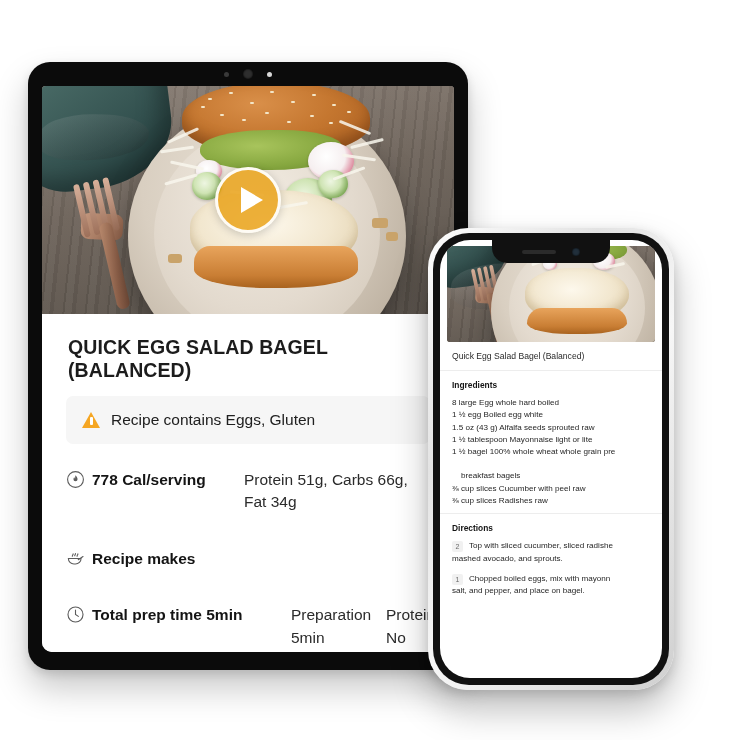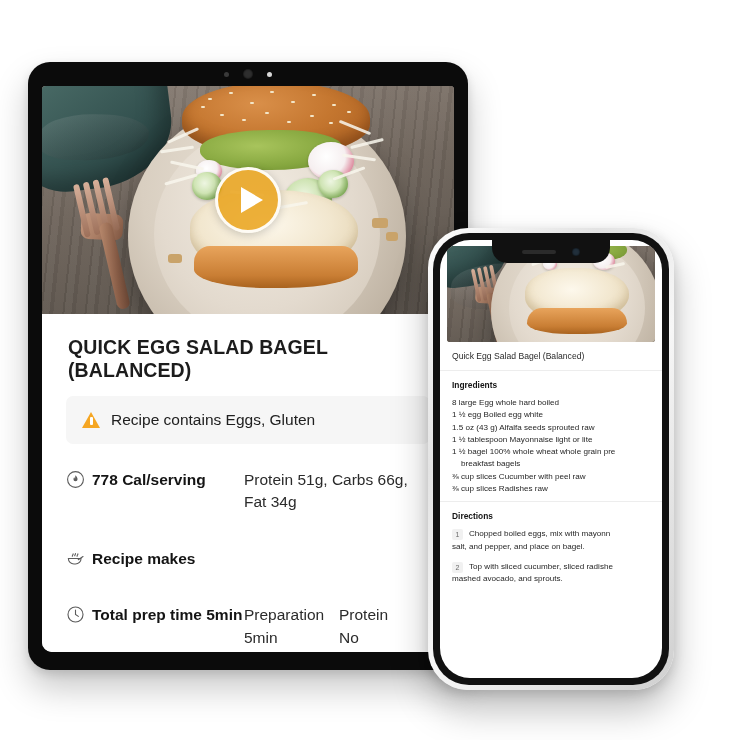--- a/index.html
+++ b/index.html
@@ -306,21 +306,21 @@
     font-size: 15.5px;
     color: #2b2b2b;
     line-height: 1.45;
   }
   .info-col {
     flex: 0 0 auto;
     font-size: 15.5px;
     color: #2b2b2b;
     line-height: 1.45;
   }
-  .info-col.w1 { width: 95px; }
+  .info-col.w1 { width: 95px; margin-left: 47px; }
   .row-wrap { position: relative; }
 
   
   #phone {
     position: absolute;
     left: 428px;
     top: 228px;
     width: 246px;
     height: 462px;
     border-radius: 40px;
@@ -407,20 +407,21 @@
   .phone-ing {
     font-size: 8.1px;
     color: #262626;
     line-height: 1.52;
     white-space: nowrap;
   }
   .phone-ing .cont {
     display: block;
     padding-left: 9px;
     white-space: nowrap;
+    margin-top: 12px;
   }
   .phone-dir {
     display: flex;
     gap: 6px;
     margin-bottom: 8px;
   }
   .phone-dir .num {
     flex: 0 0 auto;
     width: 11px; height: 11px;
     background: #f1f1f1;
@@ -638,33 +639,33 @@
           </div>
           <div class="phone-ing">
             <span>⅜ cup slices Radishes raw</span>
           </div>
         </div>
 
         <div class="phone-section bordered">
           <div class="phone-h">Directions</div>
 
           <div class="phone-dir">
+            <span class="num">2</span>
+            <span class="dtxt">
+              <span>Top with sliced cucumber, sliced radishe</span>
+              <span class="l2">mashed avocado, and sprouts.</span>
+            </span>
+          </div>
+
+          <div class="phone-dir">
             <span class="num">1</span>
             <span class="dtxt">
               <span>Chopped boiled eggs, mix with mayonn</span>
               <span class="l2">salt, and pepper, and place on bagel.</span>
             </span>
           </div>
-
-          <div class="phone-dir">
-            <span class="num">2</span>
-            <span class="dtxt">
-              <span>Top with sliced cucumber, sliced radishe</span>
-              <span class="l2">mashed avocado, and sprouts.</span>
-            </span>
-          </div>
         </div>
 
       </div>
     </div>
   </div>
 
 </div>
 
 </body></html>

